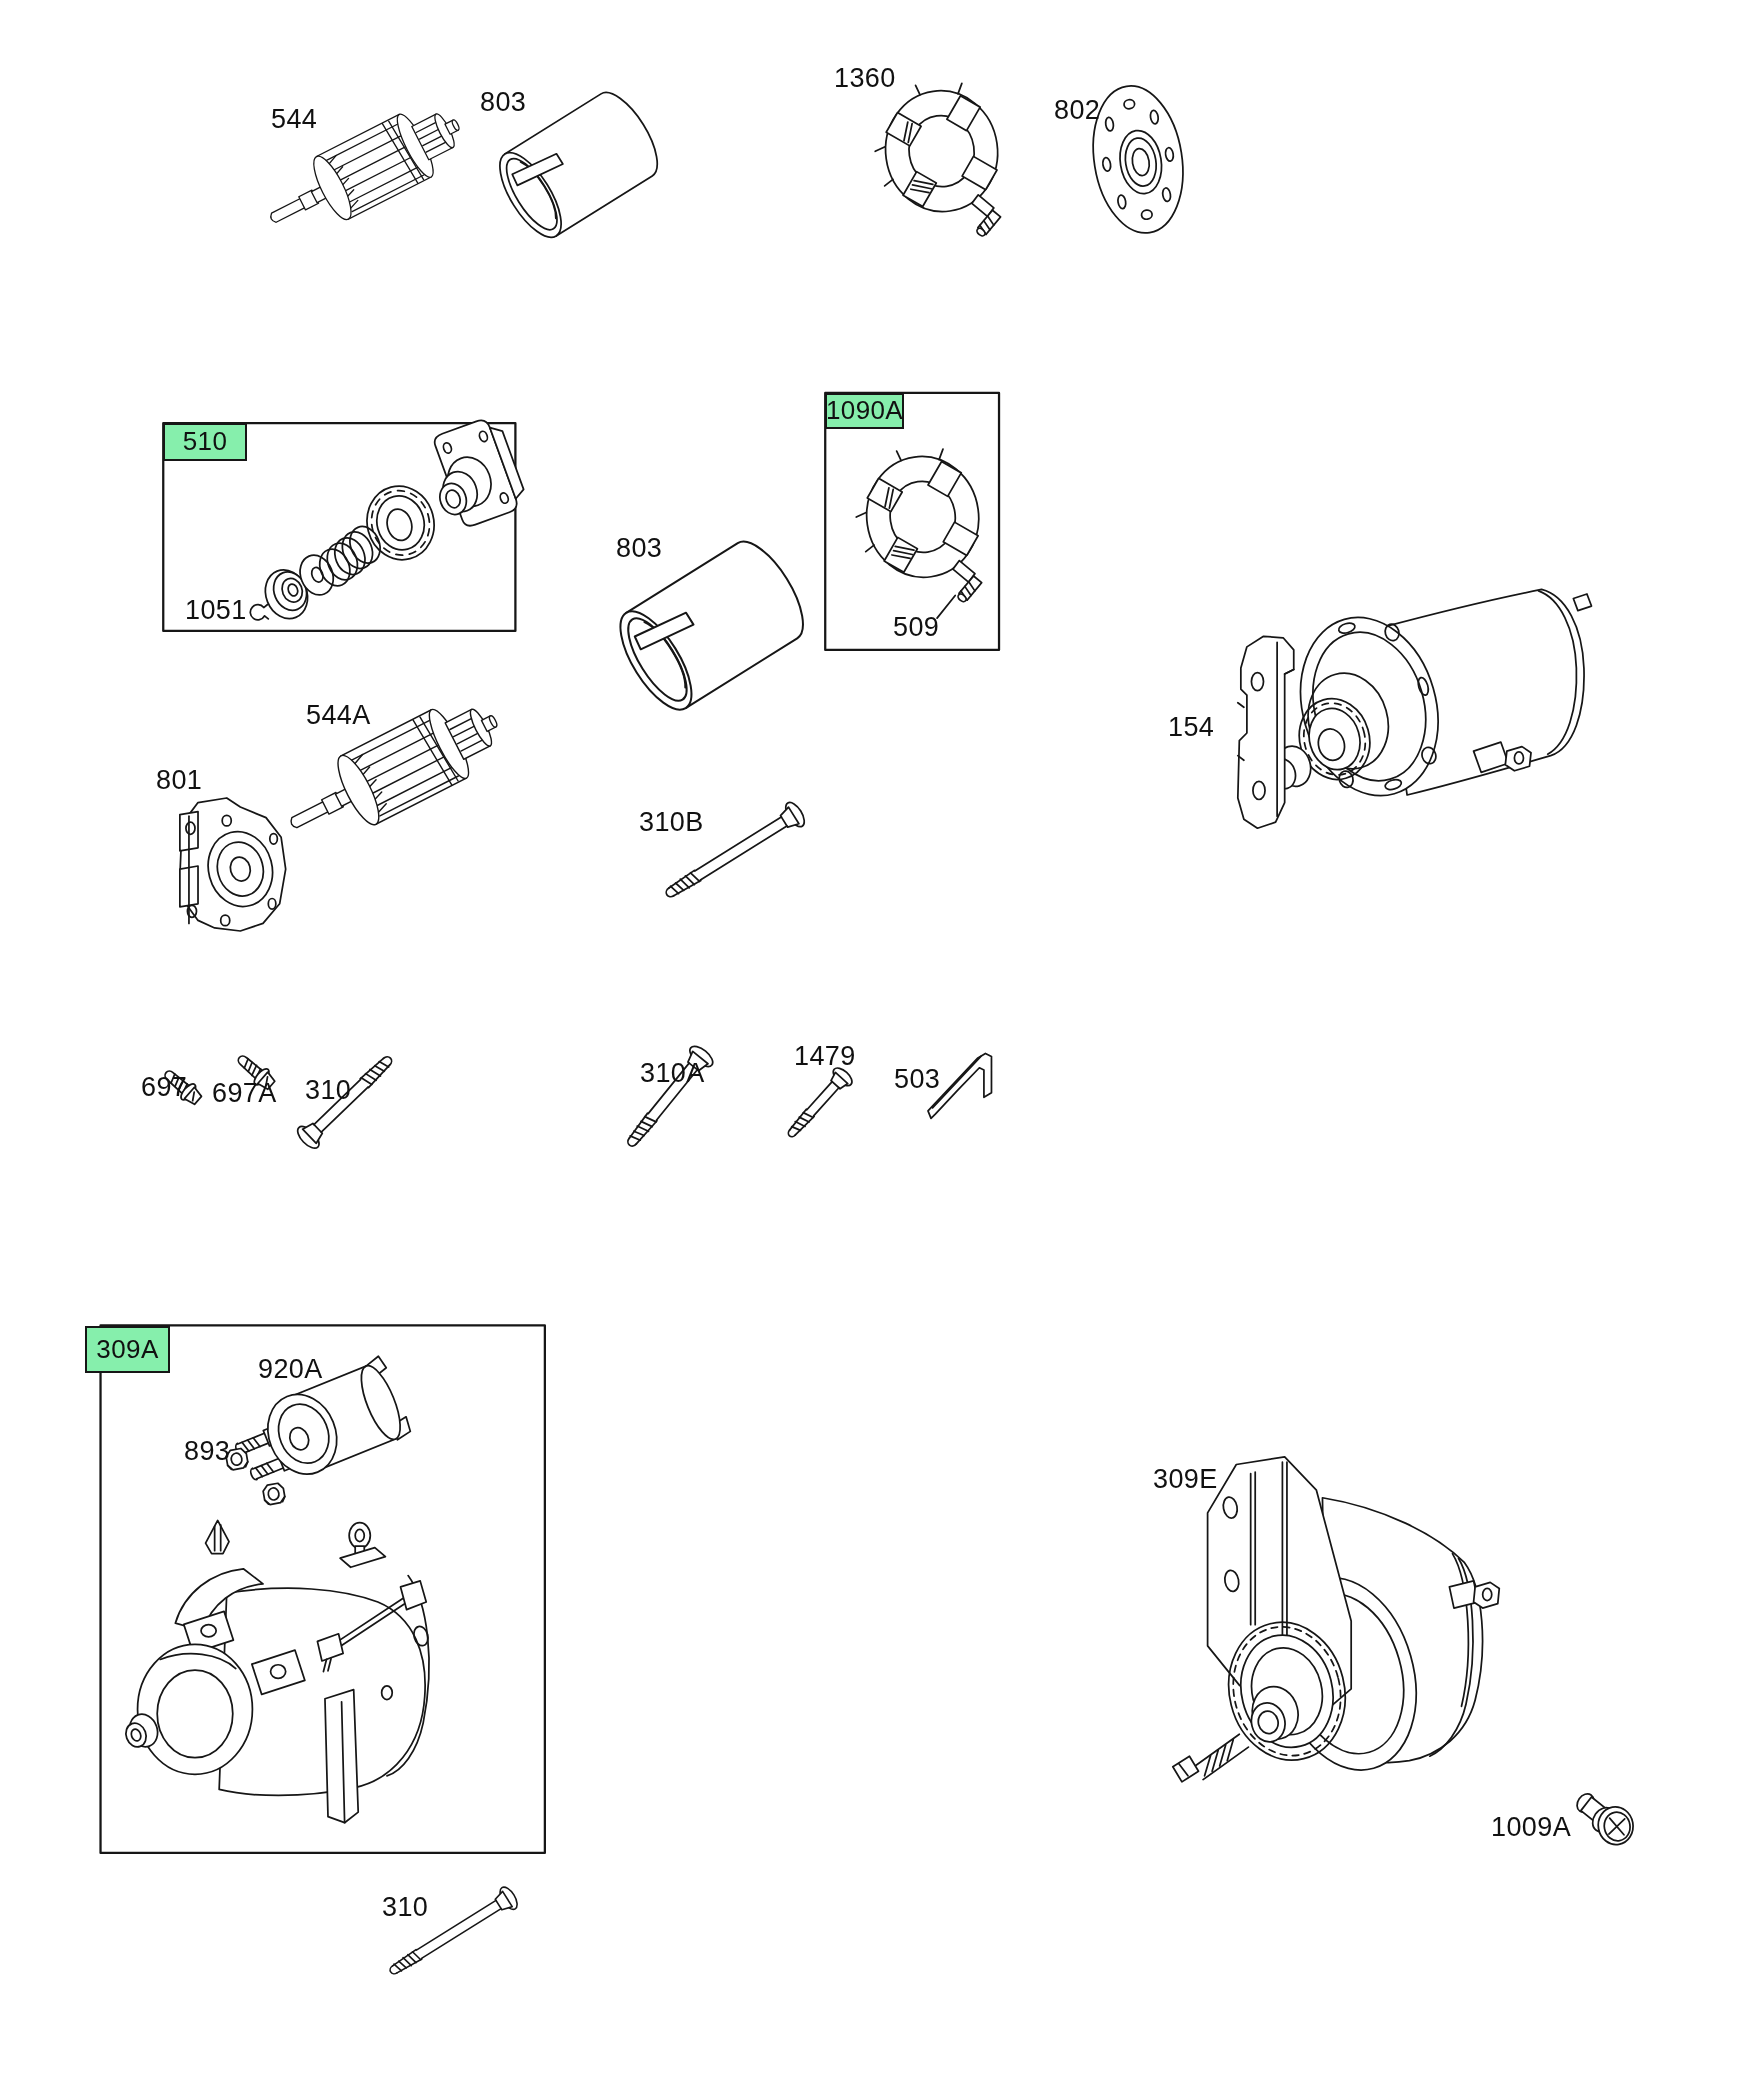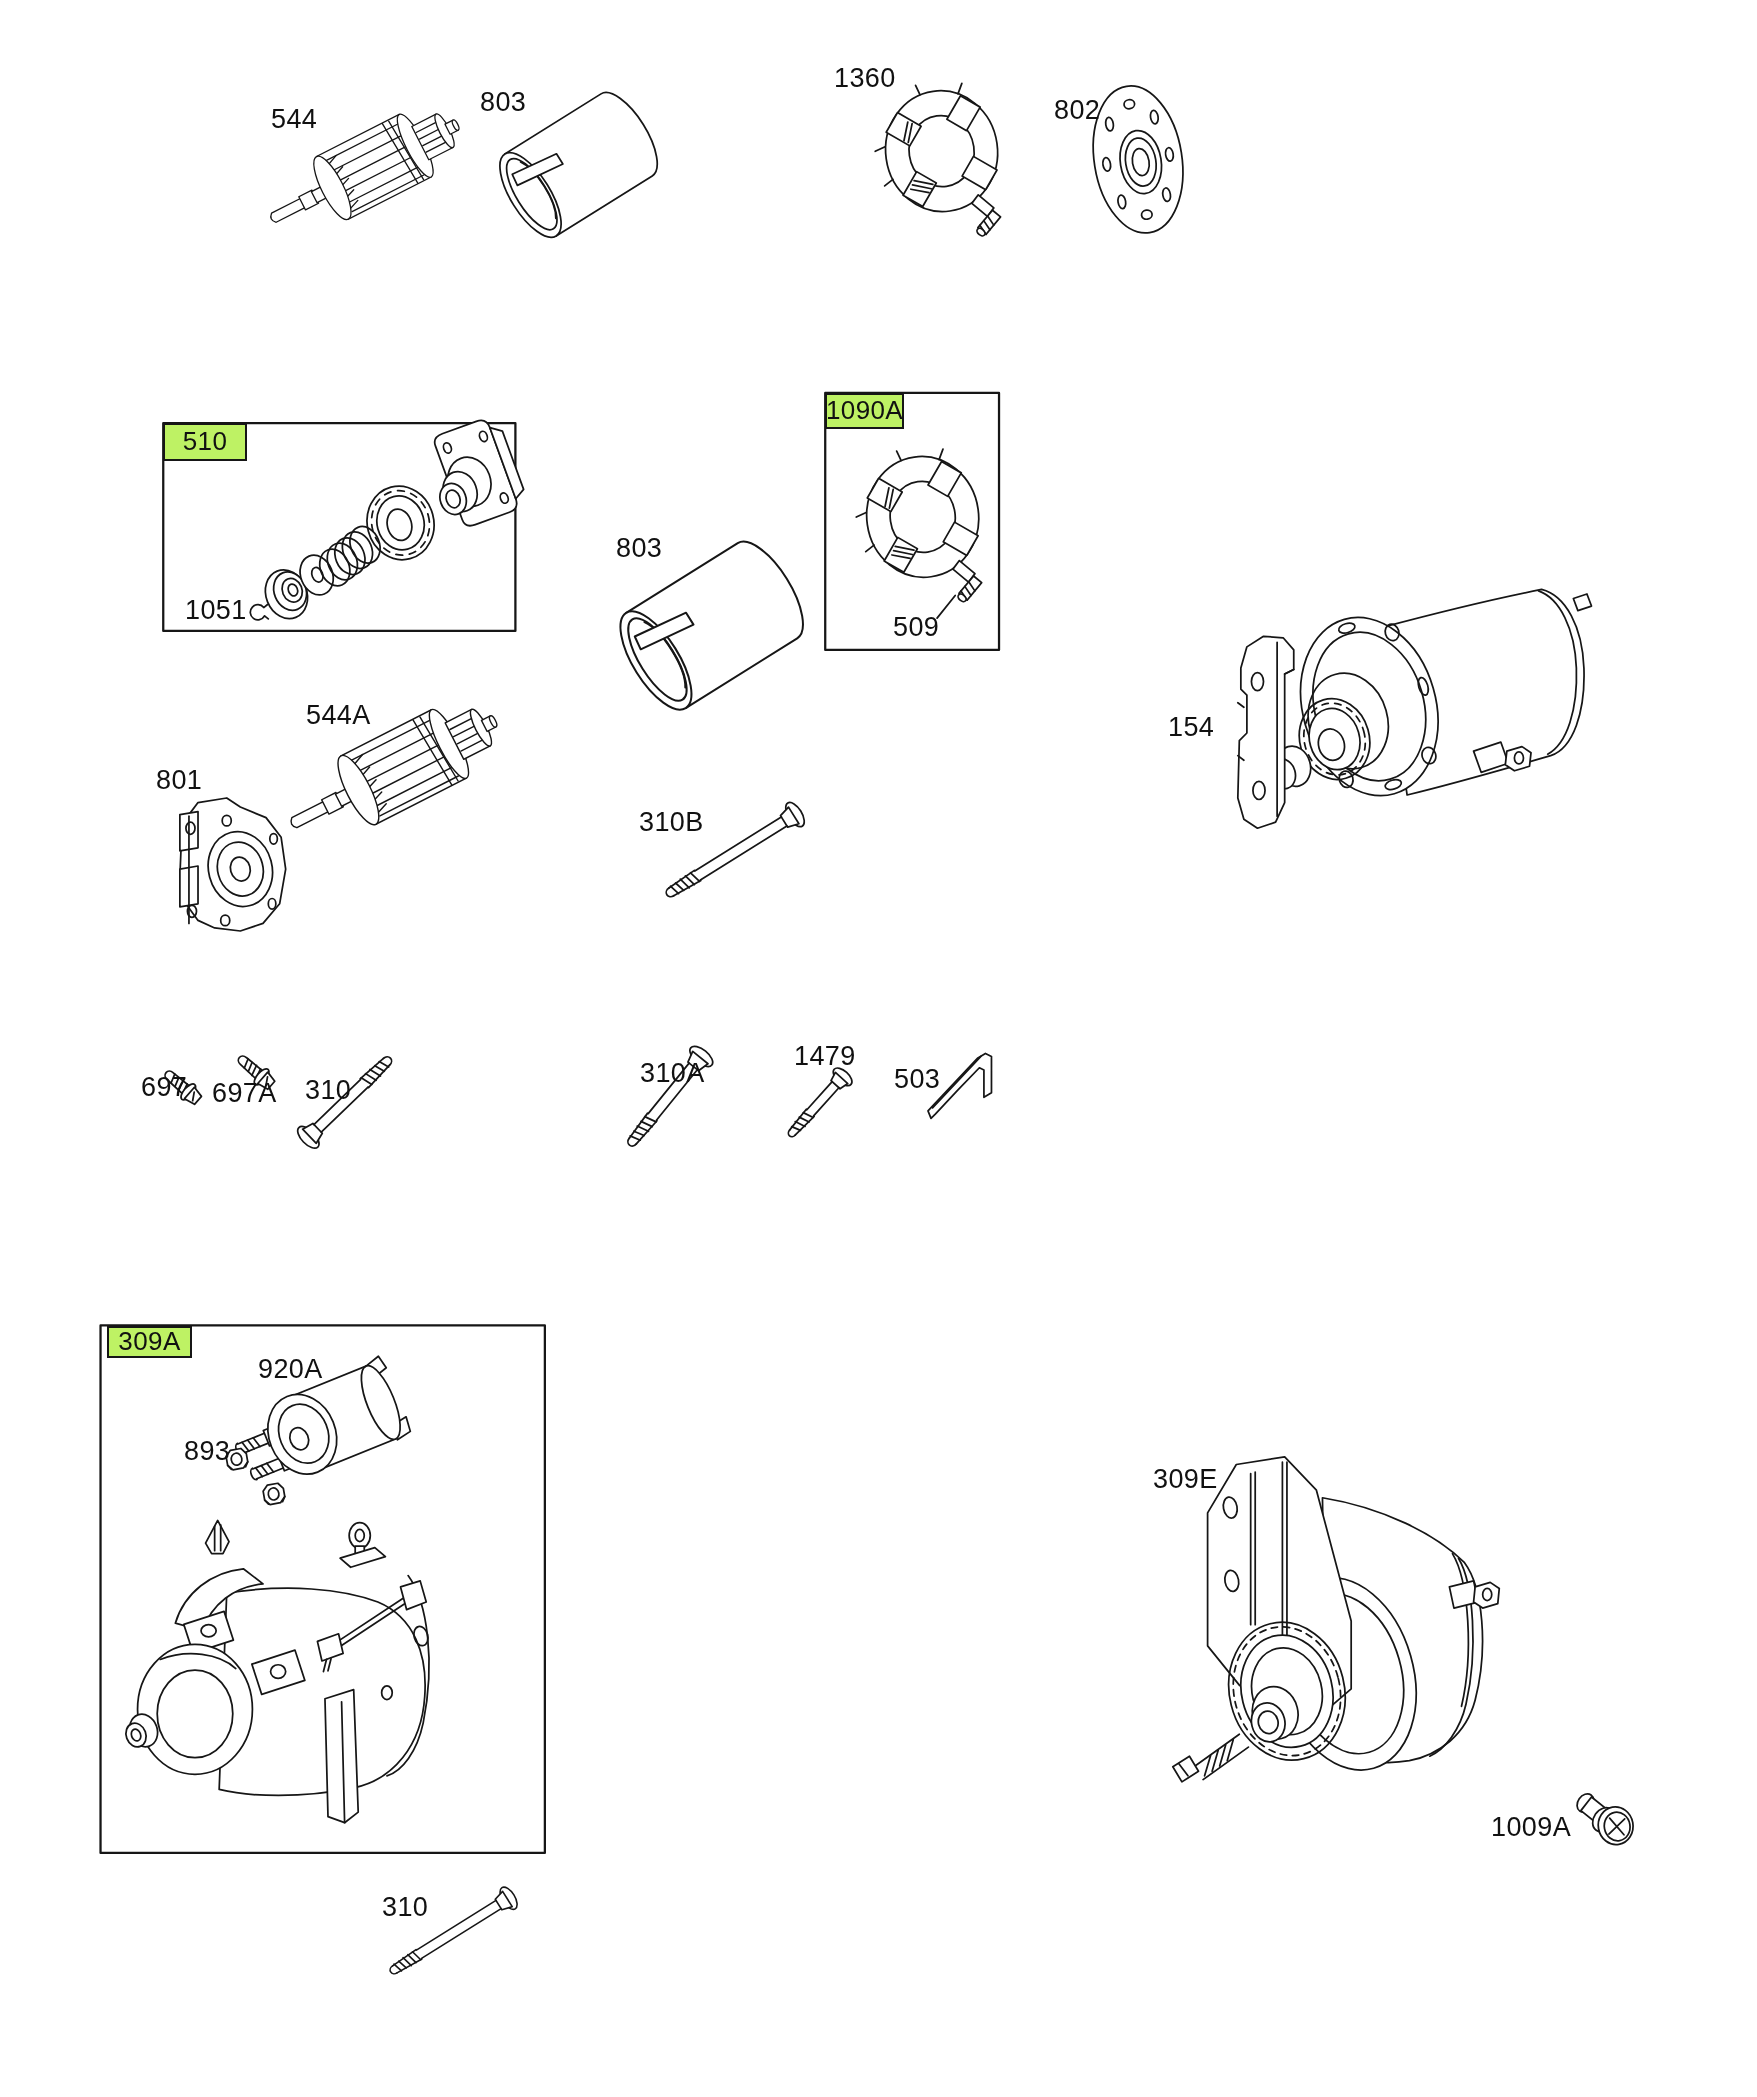--- a/index.html
+++ b/index.html
@@ -6,21 +6,21 @@
   .stage{position:relative;width:1757px;height:2097px;background:#fff;
          font-family:"Liberation Sans",sans-serif;overflow:hidden;}
   .stage svg{position:absolute;left:0;top:0;}
   svg *{stroke:#161616;stroke-width:2.3;fill:none;stroke-linecap:round;stroke-linejoin:round;}
   svg .w{fill:#ffffff;}
   svg .nf{fill:none;}
   svg .box{stroke-width:3;fill:none;}
   .lb{position:absolute;font-size:27px;line-height:1.05;color:#111;white-space:nowrap;
       letter-spacing:0.4px;}
   .lb.boxed{display:flex;align-items:center;justify-content:center;border:2.3px solid #161616;
-      background:#bef264;font-size:26px;box-sizing:border-box;}
+      background:#86efac;font-size:26px;box-sizing:border-box;}
 </style>
 </head>
 <body>
 
 <div class="stage">
 
 <svg width="1757" height="2097" viewBox="0 0 2325 2775">
   <defs>
 
     <g id="armature">
@@ -382,21 +382,21 @@
 <div class="lb" style="left:1168px;top:713px">154</div>
 <div class="lb" style="left:306px;top:701px">544A</div>
 <div class="lb" style="left:156px;top:766px">801</div>
 <div class="lb" style="left:639px;top:808px">310B</div>
 <div class="lb" style="left:141px;top:1073px">697</div>
 <div class="lb" style="left:212px;top:1079px">697A</div>
 <div class="lb" style="left:305px;top:1076px">310</div>
 <div class="lb" style="left:640px;top:1059px">310A</div>
 <div class="lb" style="left:794px;top:1042px">1479</div>
 <div class="lb" style="left:894px;top:1065px">503</div>
-<div class="lb boxed" style="left:107px;top:1326px;width:85px;height:32px">309A</div>
+<div class="lb boxed" style="left:85px;top:1326px;width:85px;height:47px">309A</div>
 <div class="lb" style="left:258px;top:1355px">920A</div>
 <div class="lb" style="left:184px;top:1437px">893</div>
 <div class="lb" style="left:1153px;top:1465px">309E</div>
 <div class="lb" style="left:1491px;top:1813px">1009A</div>
 <div class="lb" style="left:382px;top:1893px">310</div>
 
 </div>
 
 
 </body></html>

